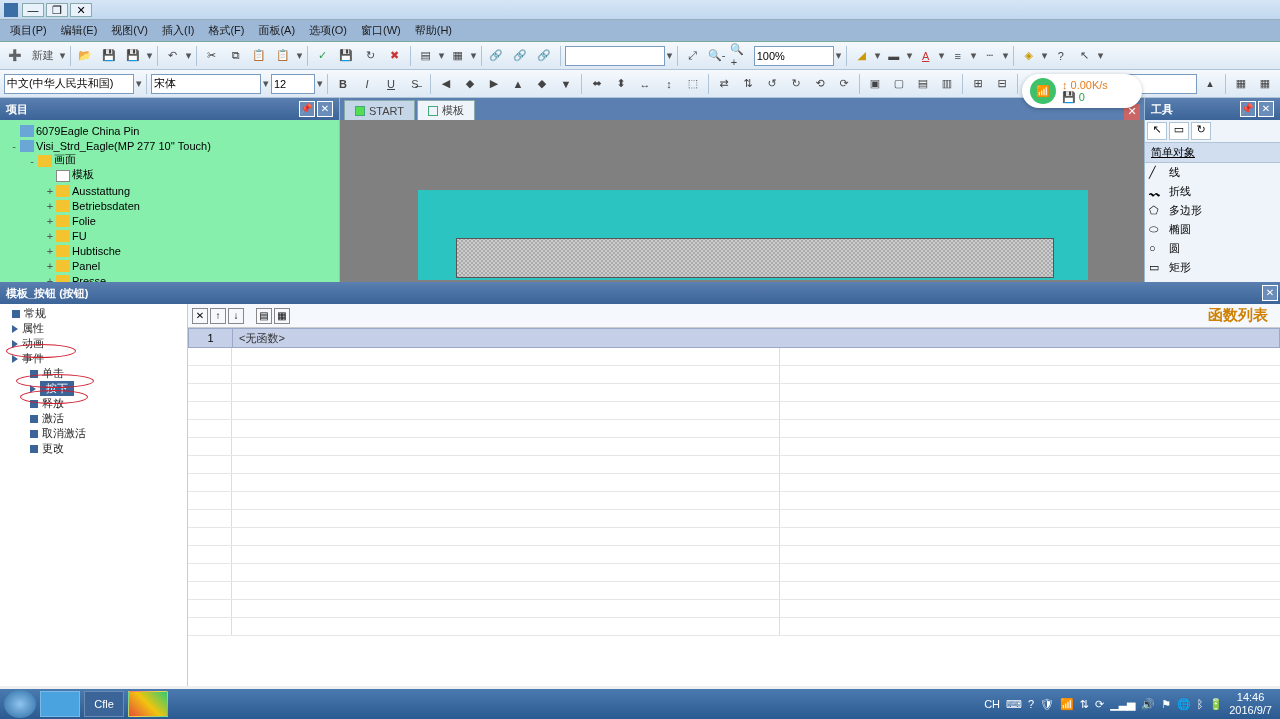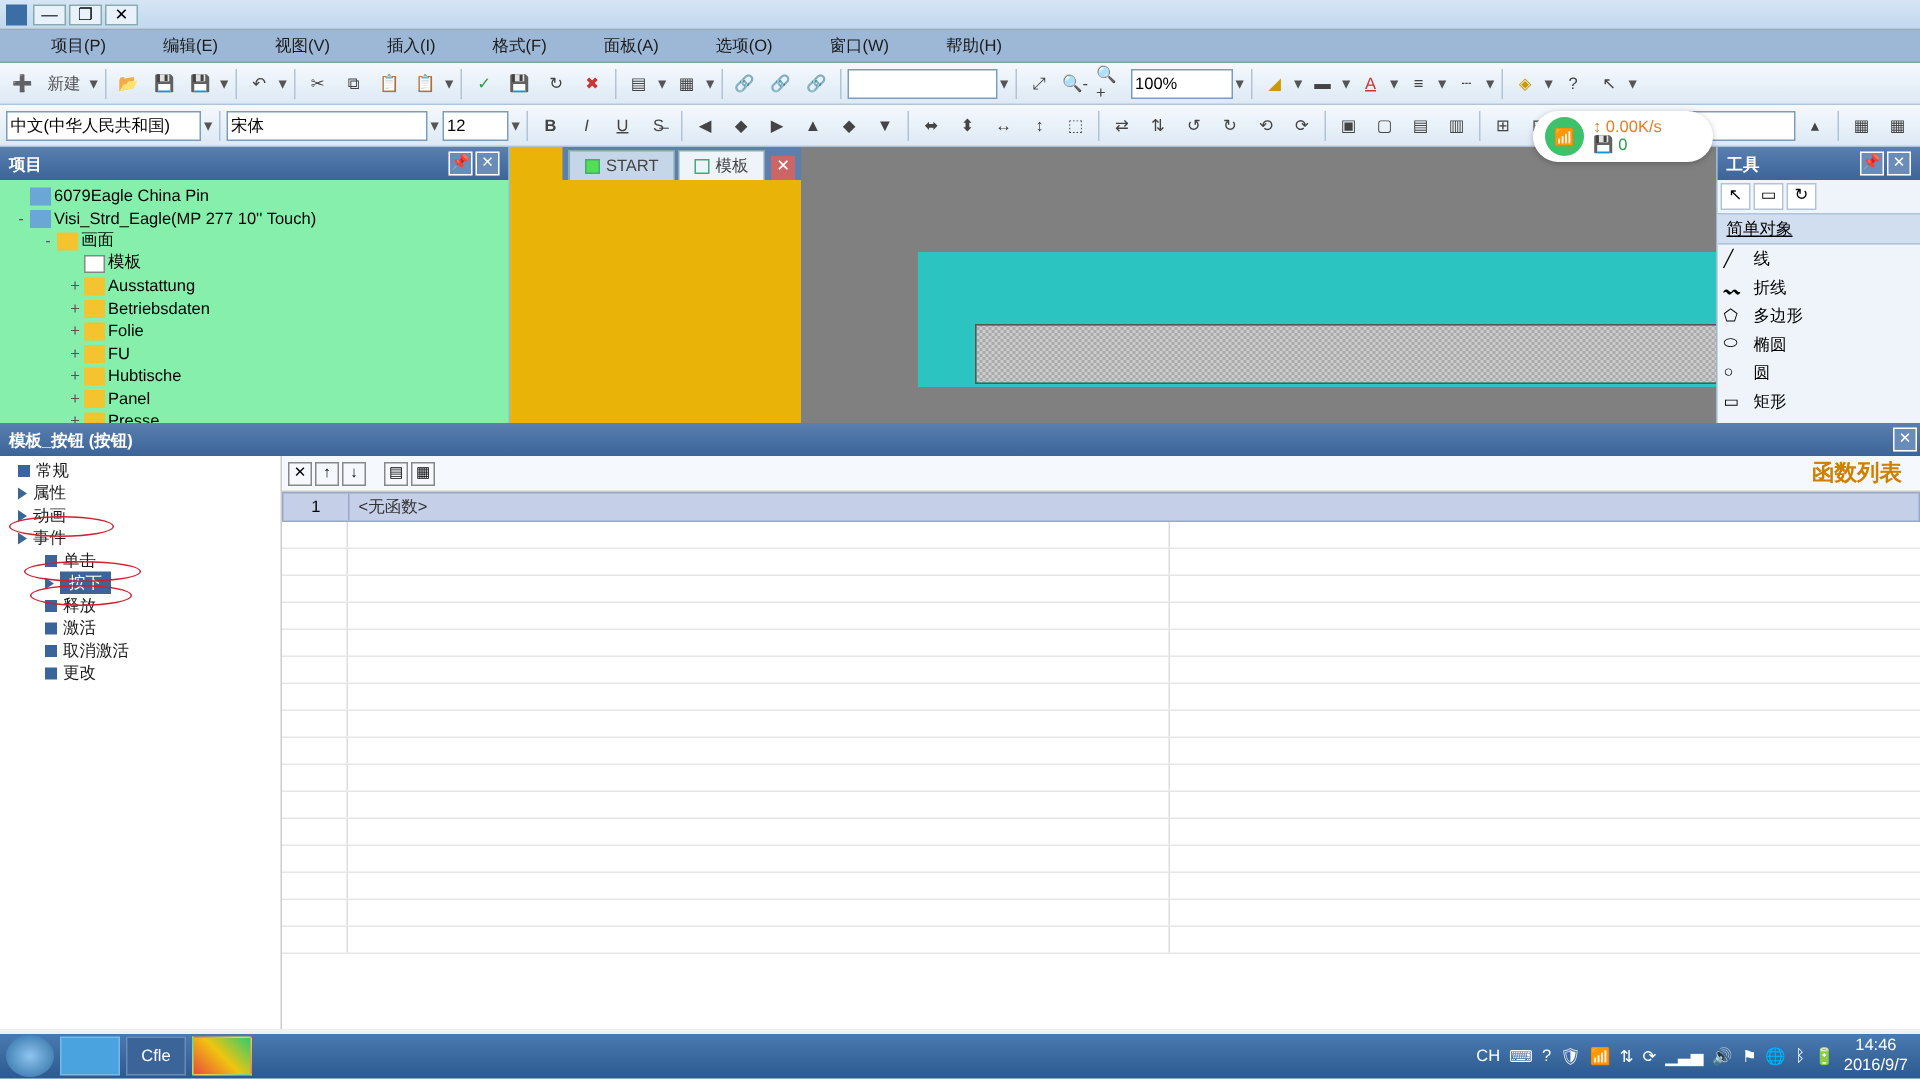--- a/index.html
+++ b/index.html
@@ -5,51 +5,51 @@
 * { margin: 0; padding: 0; box-sizing: border-box; font-family: "Microsoft YaHei", Tahoma, sans-serif; font-size: 11px; }
 body { background: #f0f0f0; overflow: hidden; }
 
 .titlebar { height: 20px; background: linear-gradient(#d6e5f5, #c0d8ef); display: flex; align-items: center; padding: 0 4px; border-bottom: 1px solid #9ab; }
 .titlebar .icon { width: 14px; height: 14px; background: #3a6ea5; margin-right: 4px; }
 .titlebar .title { flex: 1; color: #333; }
 .titlebar .winbtns { display: flex; gap: 2px; }
 .titlebar .winbtns span { width: 22px; height: 14px; border: 1px solid #8aa; background: #e9f2fa; text-align: center; line-height: 12px; cursor: pointer; }
 
 .menubar { height: 22px; background: #9db8d7; display: flex; align-items: center; padding: 0 4px; gap: 2px; border-bottom: 1px solid #7a9; }
-.menubar span { padding: 2px 6px; cursor: pointer; color: #1a1a1a; margin-left: 24px; }
+.menubar span { padding: 2px 6px; cursor: pointer; color: #1a1a1a; }
 
 .toolbar1, .toolbar2 { height: 28px; background: linear-gradient(#f5f9fd, #dde9f5); border-bottom: 1px solid #b0c4d8; display: flex; align-items: center; padding: 0 4px; gap: 2px; }
 .tbtn { width: 22px; height: 22px; border: 1px solid transparent; display: flex; align-items: center; justify-content: center; cursor: pointer; color: #444; }
 .tsep { width: 1px; height: 20px; background: #b0c4d8; margin: 0 2px; }
 .tdrop { width: 6px; color: #555; }
 .tcombo { height: 20px; border: 1px solid #7a9cc0; background: #fff; padding: 0 2px; }
-.tcombo.zoom { width: 68px; }
+.tcombo.zoom { width: 80px; }
 .tcombo.lang { width: 130px; }
-.tcombo.font { width: 134px; }
+.tcombo.font { width: 110px; }
 .tcombo.size { width: 44px; }
 .tcombo.big { width: 100px; }
 .newlabel { color: #555; padding: 0 4px; }
 
 .panel-hdr { height: 22px; background: linear-gradient(#5a7fb0, #3b6498); color: #fff; display: flex; align-items: center; padding: 0 6px; font-size: 13px; font-weight: bold; }
 .panel-hdr .spacer { flex: 1; }
 .panel-hdr .pbtn { width: 16px; height: 16px; border: 1px solid #fff; margin-left: 2px; text-align: center; line-height: 13px; cursor: pointer; background: #6a8cb8; font-size: 10px; font-weight: normal; }
 
 .main-area { display: flex; height: 184px; }
 .project-panel { width: 340px; background: #86efac; border-right: 1px solid #9ab8d0; overflow: hidden; }
 .tree { padding: 2px; }
 .tree-row { display: flex; align-items: flex-end; height: 15px; white-space: nowrap; cursor: pointer; }
 .tree-ind { display: inline-block; }
 .tree-exp { width: 12px; text-align: center; color: #555; }
 .tree-ico { width: 14px; height: 12px; margin-right: 2px; display: inline-block; }
 .tree-ico.fldr { background: #f4c430; }
 .tree-ico.proj { background: #6aa6d6; }
 .tree-ico.page { background: #fff; border: 1px solid #888; }
 .tree-lbl { color: #000; }
 
-.canvas-area { flex: 1; background: #eab308; display: flex; flex-direction: row; padding-left: 35px; }
+.canvas-area { flex: 1; background: #a21caf; display: flex; flex-direction: column; }
 .tabs { height: 22px; background: #5a7fb0; display: flex; align-items: flex-end; padding: 0 4px; gap: 2px; }
 .tab { height: 20px; padding: 0 10px; display: flex; align-items: center; gap: 4px; background: #c5d6e8; border: 1px solid #8aa; border-bottom: none; cursor: pointer; color: #444; }
 .tab.active { background: #eef4fa; }
 .tab .tico { width: 10px; height: 10px; border: 1px solid #4a7; }
 .tab .tico.play { background: #5d5; }
 .tab-close { margin-left: auto; width: 16px; height: 16px; background: #c66; color: #fff; text-align: center; line-height: 15px; cursor: pointer; }
 .design { flex: 1; background: #808080; position: relative; overflow: hidden; }
 .siemens-bar { height: 26px; background: #fff; display: flex; align-items: center; padding: 0 10px; border: 1px solid #888; margin: 2px; }
 .siemens-logo { background: #009999; color: #fff; font-weight: bold; padding: 3px 10px; font-size: 13px; }
 .simatic { margin-left: auto; color: #888; font-size: 14px; letter-spacing: 1px; }

